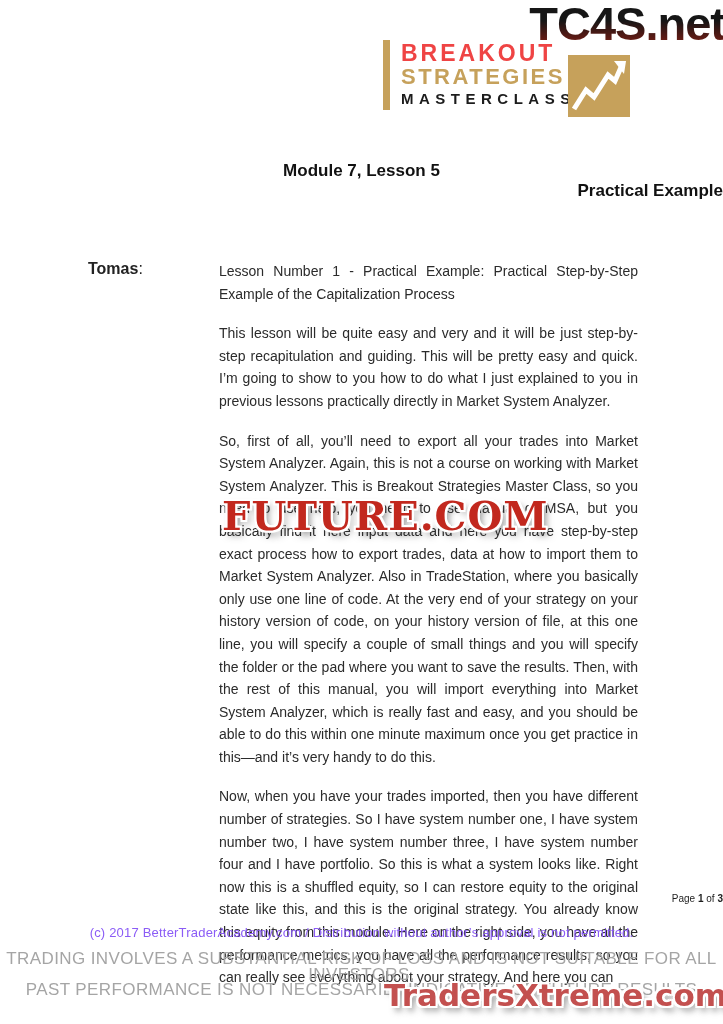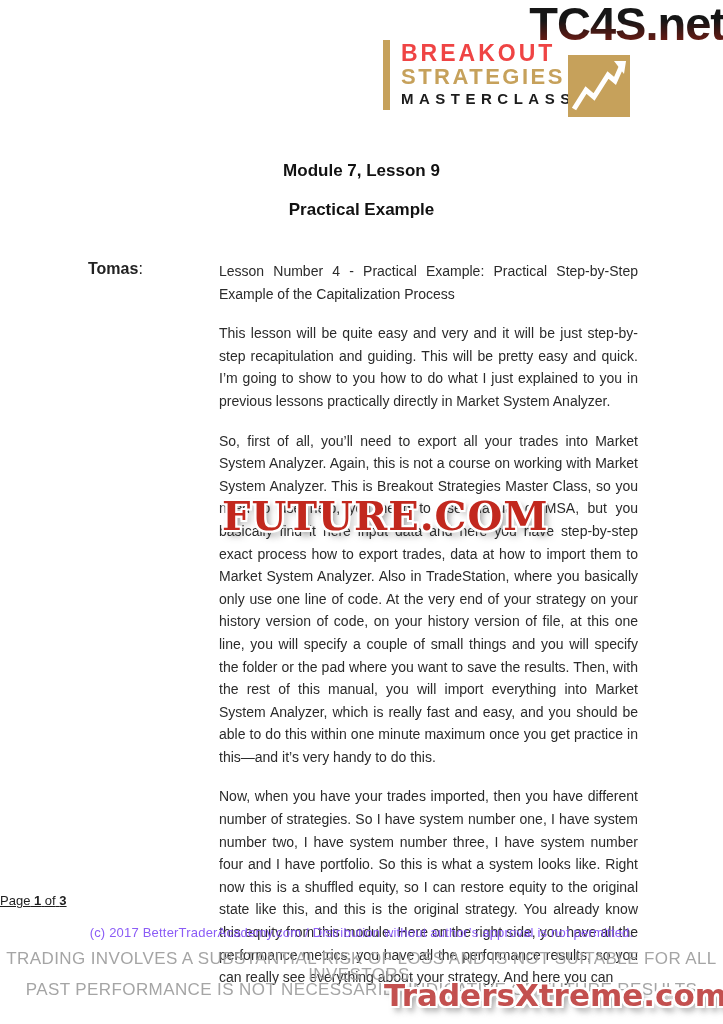--- a/index.html
+++ b/index.html
@@ -39,31 +39,31 @@
     font-family:"DejaVu Sans",sans-serif;font-weight:bold;font-size:31px;letter-spacing:0px;
     color:#c3504f;
     text-shadow:
       -2px 0 0 #fff, 2px 0 0 #fff, 0 -2px 0 #fff, 0 2px 0 #fff,
       -2px -2px 0 #fff, 2px -2px 0 #fff, -2px 2px 0 #fff, 2px 2px 0 #fff,
       4px 5px 6px rgba(90,90,90,.65);
   }
   
   .heading{position:absolute;left:0;top:161px;width:723px;text-align:center;}
   .heading div{font-size:17px;font-weight:bold;color:#111;}
-  .heading .h2{margin-top:19px;}
+  .heading .h2{text-align:right;}
   
   .speaker{position:absolute;left:88px;top:260px;font-size:16px;color:#222;}
   .speaker b{font-weight:bold;}
   .body-col{position:absolute;left:219px;top:260px;width:419px;}
   .body-col p{
     margin:0 0 17px 0;font-size:14px;line-height:22.6px;color:#2b2b2b;
     text-align:justify;
   }
   
-  .page-num{position:absolute;left:0;top:893px;width:723px;text-align:left;font-size:13px;color:#1e1e1e;text-decoration:underline;}
+  .page-num{position:absolute;left:0;top:893px;width:723px;text-align:right;font-size:10px;color:#1e1e1e;}
   .page-num .b{font-weight:bold;}
   .copyright{position:absolute;left:0;top:925px;width:723px;text-align:center;font-size:13px;color:#8b5cf6;letter-spacing:.2px;}
   .disclaimer{position:absolute;left:0;top:951px;width:723px;text-align:center;font-size:17px;line-height:15.5px;color:#a5a5a5;letter-spacing:.4px;}
 </style>
 </head>
 <body>
 
 <div class="page">
 
   <div class="wm-tc4s">TC4S.net</div>
@@ -79,28 +79,28 @@
   <div class="logo-mark">
     <span>
       <svg width="58" height="58" viewBox="0 0 58 58">
         <polyline points="4,52 16,33 24,40 38,18 45,24 52,8" fill="none" stroke="#ffffff" stroke-width="5" stroke-linejoin="miter"></polyline>
         <polygon points="44,4 56,4 54,17" fill="#ffffff"></polygon>
       </svg>
     </span>
   </div>
 
   <div class="heading">
-    <div class="h1">Module 7, Lesson 9</div>
+    <div class="h1">Module 7, Lesson 5</div>
     <div class="h2">Practical Example</div>
   </div>
 
   <div class="speaker"><b>Tomas</b><span>:</span></div>
 
   <div class="body-col">
-    <p>Lesson Number 4 - Practical Example: Practical Step-by-Step Example of the Capitalization Process</p>
+    <p>Lesson Number 1 - Practical Example: Practical Step-by-Step Example of the Capitalization Process</p>
     <p>This lesson will be quite easy and very and it will be just step-by-step recapitulation and guiding. This will be pretty easy and quick. I’m going to show to you how to do what I just explained to you in previous lessons practically directly in Market System Analyzer.</p>
     <p>So, first of all, you’ll need to export all your trades into Market System Analyzer. Again, this is not a course on working with Market System Analyzer. This is Breakout Strategies Master Class, so you need to use help, you need to use manual of MSA, but you basically find it here input data and here you have step-by-step exact process how to export trades, data at how to import them to Market System Analyzer. Also in TradeStation, where you basically only use one line of code. At the very end of your strategy on your history version of code, on your history version of file, at this one line, you will specify a couple of small things and you will specify the folder or the pad where you want to save the results. Then, with the rest of this manual, you will import everything into Market System Analyzer, which is really fast and easy, and you should be able to do this within one minute maximum once you get practice in this—and it’s very handy to do this.</p>
     <p>Now, when you have your trades imported, then you have different number of strategies. So I have system number one, I have system number two, I have system number three, I have system number four and I have portfolio. So this is what a system looks like. Right now this is a shuffled equity, so I can restore equity to the original state like this, and this is the original strategy. You already know this equity from this module. Here on the right side, you have all the performance metrics, you have all the performance results, so you can really see everything about your strategy. And here you can</p>
   </div>
 
   <div class="wm-dlsub">FUTURE.COM</div>
 
   <div class="page-num">
     <span>Page</span>
     <span class="b">1</span>

